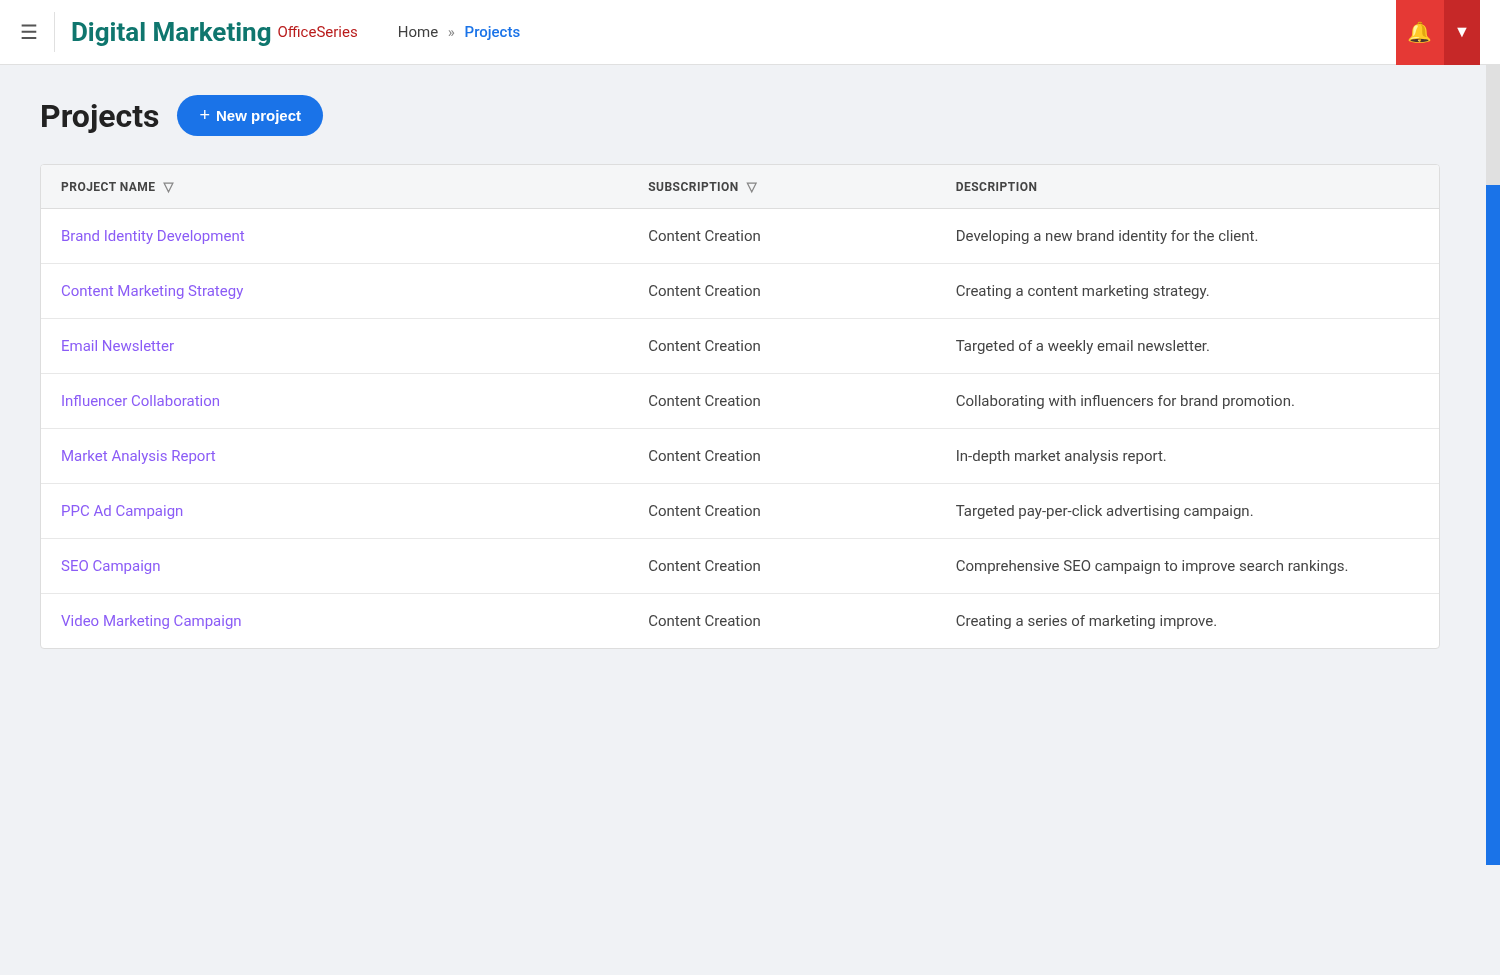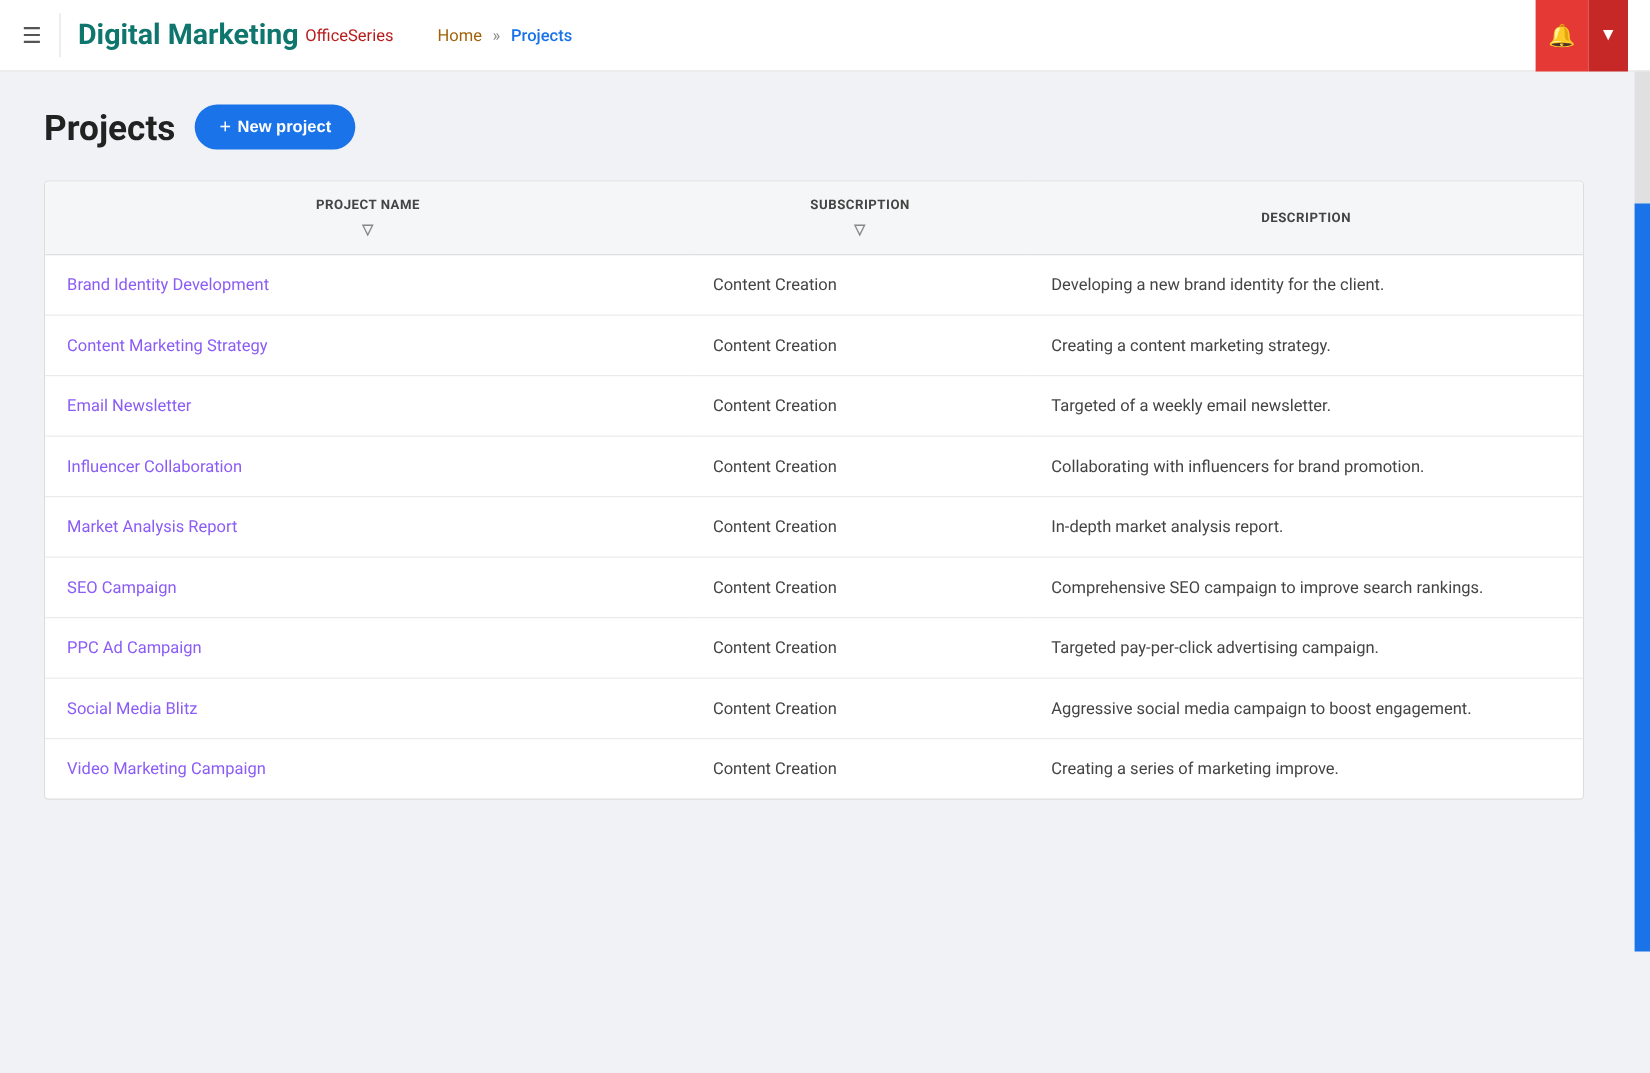--- a/index.html
+++ b/index.html
@@ -41,21 +41,21 @@
     .header-subtitle {
       font-size: 15px;
       color: #b91c1c;
       margin-right: 40px;
     }
     .header-nav {
       font-size: 15px;
       color: #555;
     }
     .header-nav a {
-      color: #a16207;
+      color: #404040;
       text-decoration: none;
     }
     .header-nav .separator {
       margin: 0 6px;
       color: #888;
     }
     .header-nav .current {
       color: #1a73e8;
       font-weight: 500;
     }
@@ -146,21 +146,20 @@
       font-weight: 700;
       color: #444;
       letter-spacing: 0.04em;
       text-transform: uppercase;
       border-bottom: 1px solid #ddd;
     }
     .th-inner {
       display: flex;
       align-items: center;
       gap: 8px;
-      flex-direction: column;
     }
     .filter-icon {
       color: #888;
       font-size: 13px;
     }
     td {
       padding: 18px 20px;
       border-bottom: 1px solid #e8e8e8;
       font-size: 15px;
       color: #444;
@@ -274,33 +273,28 @@
             <td class="project-name col-name"><a href="#">Influencer Collaboration</a></td>
             <td class="col-sub">Content Creation</td>
             <td class="col-desc">Collaborating with influencers for brand promotion.</td>
           </tr>
           <tr>
             <td class="project-name col-name"><a href="#">Market Analysis Report</a></td>
             <td class="col-sub">Content Creation</td>
             <td class="col-desc">In-depth market analysis report.</td>
           </tr>
           <tr>
+            <td class="project-name col-name"><a href="#">PPC Ad Campaign</a></td>
+            <td class="col-sub">Content Creation</td>
+            <td class="col-desc">Targeted pay-per-click advertising campaign.</td>
+          </tr>
+          <tr>
             <td class="project-name col-name"><a href="#">SEO Campaign</a></td>
             <td class="col-sub">Content Creation</td>
             <td class="col-desc">Comprehensive SEO campaign to improve search rankings.</td>
-          </tr>
-          <tr>
-            <td class="project-name col-name"><a href="#">PPC Ad Campaign</a></td>
-            <td class="col-sub">Content Creation</td>
-            <td class="col-desc">Targeted pay-per-click advertising campaign.</td>
-          </tr>
-          <tr>
-            <td class="project-name col-name"><a href="#">Social Media Blitz</a></td>
-            <td class="col-sub">Content Creation</td>
-            <td class="col-desc">Aggressive social media campaign to boost engagement.</td>
           </tr>
           <tr>
             <td class="project-name col-name"><a href="#">Video Marketing Campaign</a></td>
             <td class="col-sub">Content Creation</td>
             <td class="col-desc">Creating a series of marketing improve.</td>
           </tr>
         </tbody>
     </table>
   </div>
 

